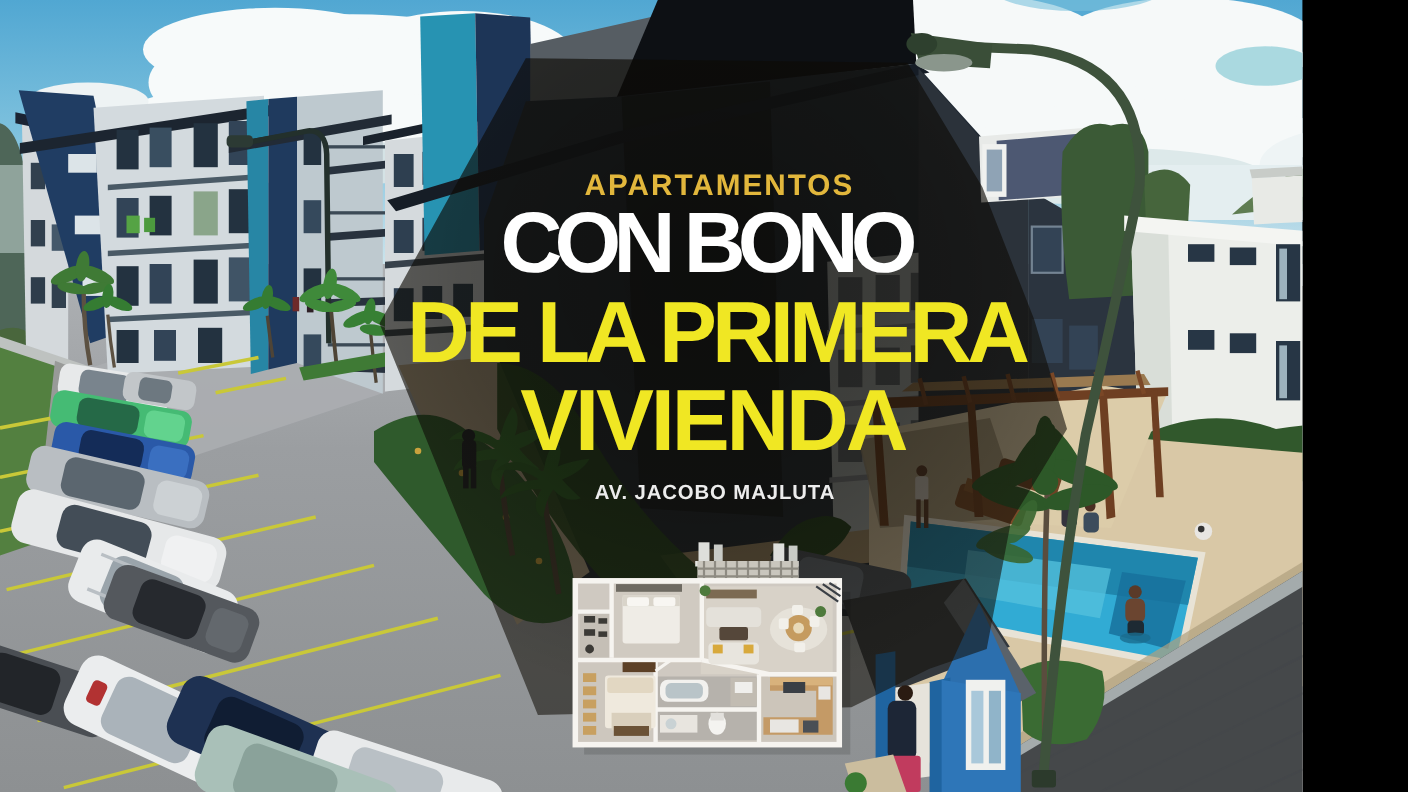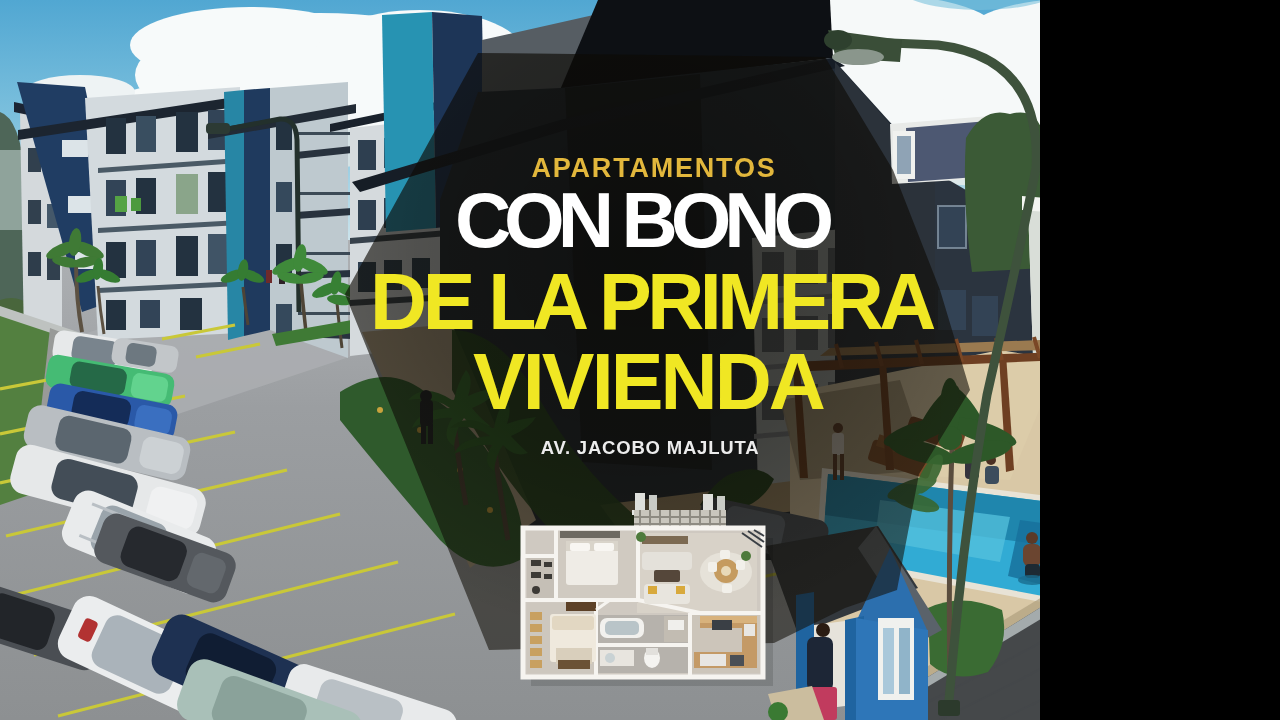--- a/index.html
+++ b/index.html
@@ -1,16 +1,16 @@
 <!DOCTYPE html>
 <html><head>
 <meta charset="utf-8">
 <style>
   html,body{margin:0;padding:0;background:#000;}
-  #stage{position:relative;width:1040px;height:720px;overflow:hidden;font-family:"Liberation Sans",sans-serif;}
+  #stage{position:relative;width:1184px;height:720px;overflow:hidden;font-family:"Liberation Sans",sans-serif;}
   svg{display:block;}
 </style>
 </head>
 <body>
 <div id="stage">
 <svg width="1280" height="720" viewBox="0 0 1280 720" xmlns="http://www.w3.org/2000/svg">
 <defs>
   <linearGradient id="skyg" x1="0" y1="0" x2="0" y2="1">
     <stop offset="0" stop-color="#51a7d2"></stop>
     <stop offset="0.45" stop-color="#7cc0dd"></stop>

